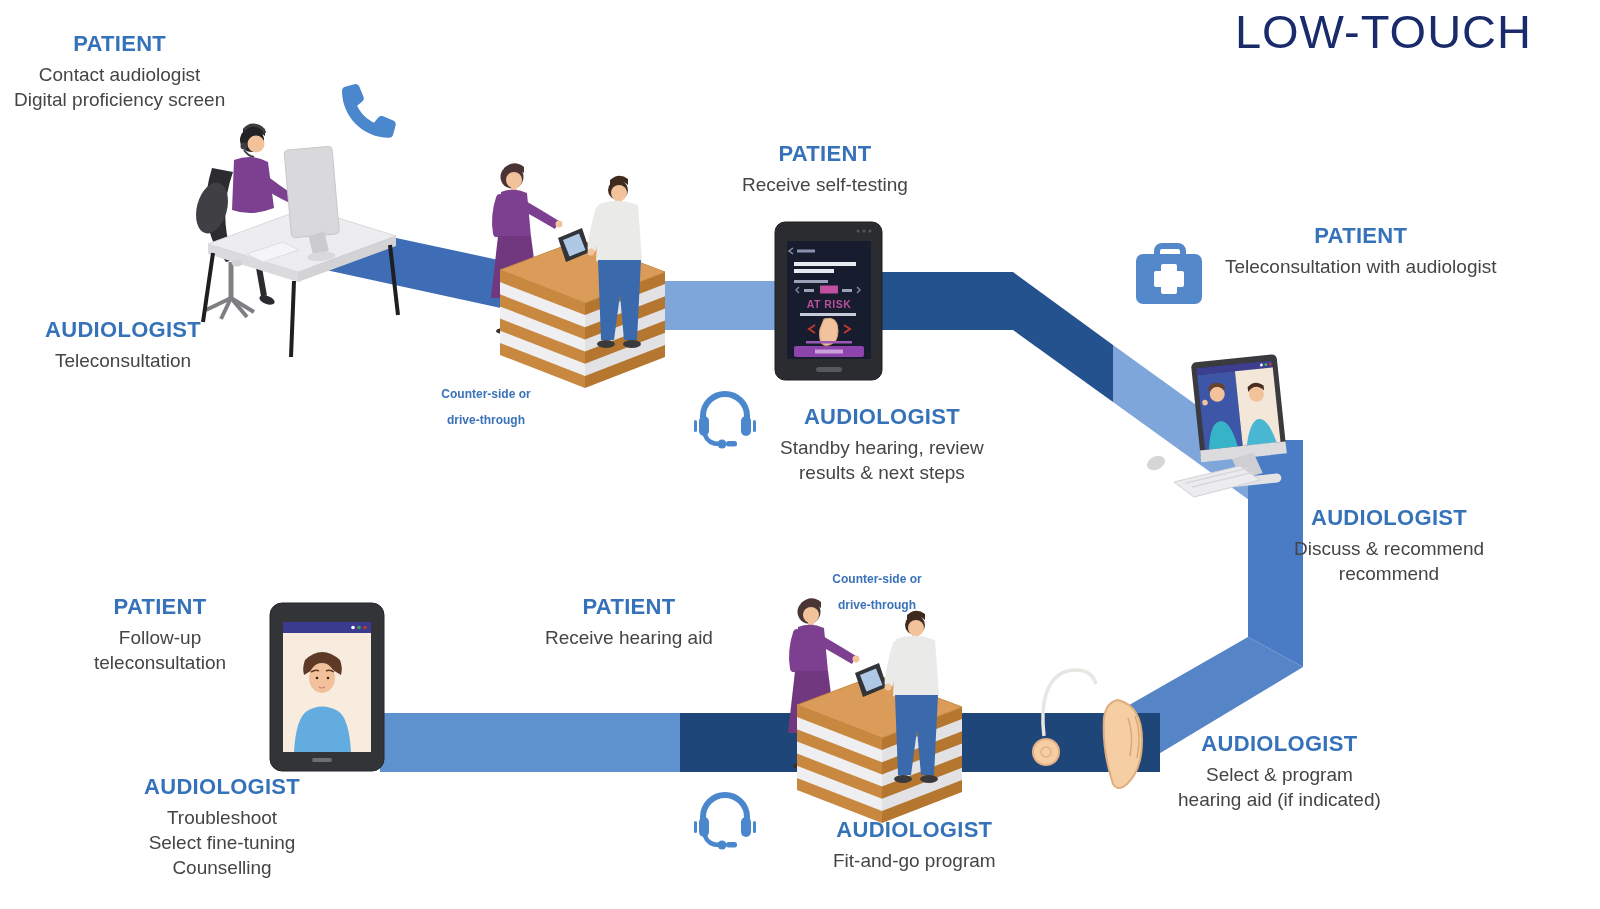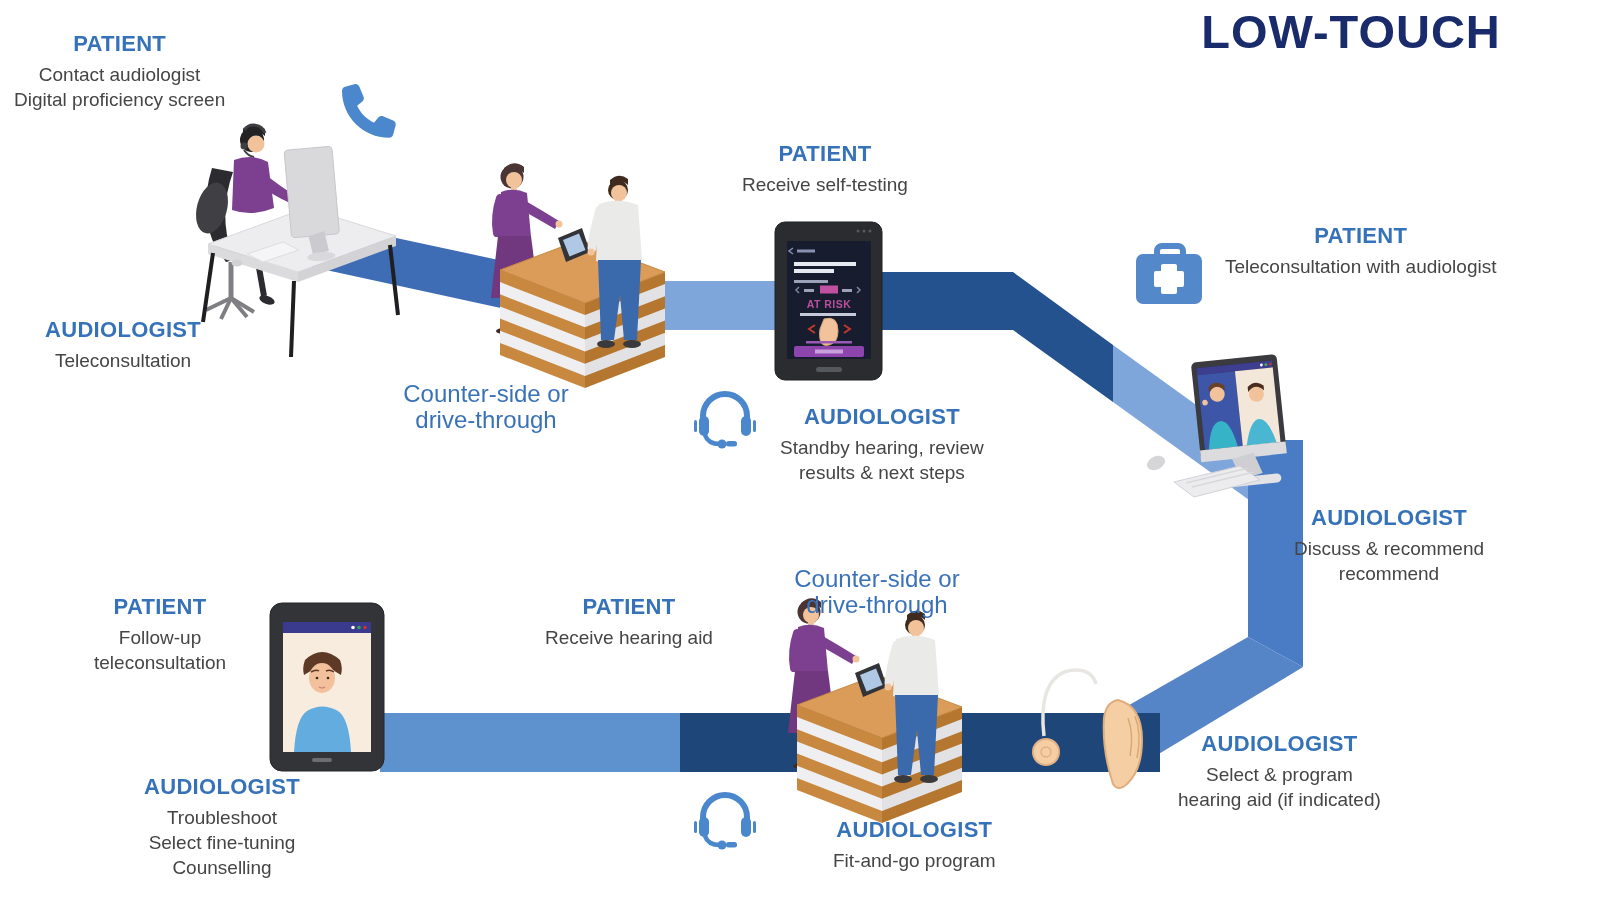--- a/index.html
+++ b/index.html
@@ -2,24 +2,24 @@
 <html><head>
 <meta charset="utf-8">
 <style>
   html,body{margin:0;padding:0;background:#ffffff;}
   .canvas{position:relative;width:1600px;height:909px;overflow:hidden;background:#ffffff;
           font-family:"Liberation Sans",sans-serif;}
   #scene{position:absolute;left:0;top:0;}
   .block{position:absolute;z-index:5;text-align:center;}
   .role{font-size:22px;font-weight:bold;color:#3572B9;letter-spacing:.3px;margin-bottom:5px;}
   .line{font-size:19px;color:#454545;line-height:25px;}
-  .counter-label{position:absolute;z-index:5;font-size:24px;font-weight:normal;color:#3A72B8;
+  .counter-label{position:absolute;z-index:5;font-size:12px;font-weight:bold;color:#3A72B8;
                  text-align:center;line-height:26px;}
-  .title{position:absolute;z-index:5;left:1170px;top:4px;width:362px;text-align:center;
-         font-size:47px;font-weight:700;color:#1A2B6B;letter-spacing:1px;}
+  .title{position:absolute;z-index:5;left:1170px;top:4px;width:362px;text-align:right;
+         font-size:47px;font-weight:400;color:#1A2B6B;letter-spacing:1px;}
 </style>
 </head>
 <body>
 
 <div class="canvas">
 
 <svg id="scene" width="1600" height="909" viewBox="0 0 1600 909">
   <defs>
 
     <g id="headset-def" fill="#4B87CD" stroke="none">

